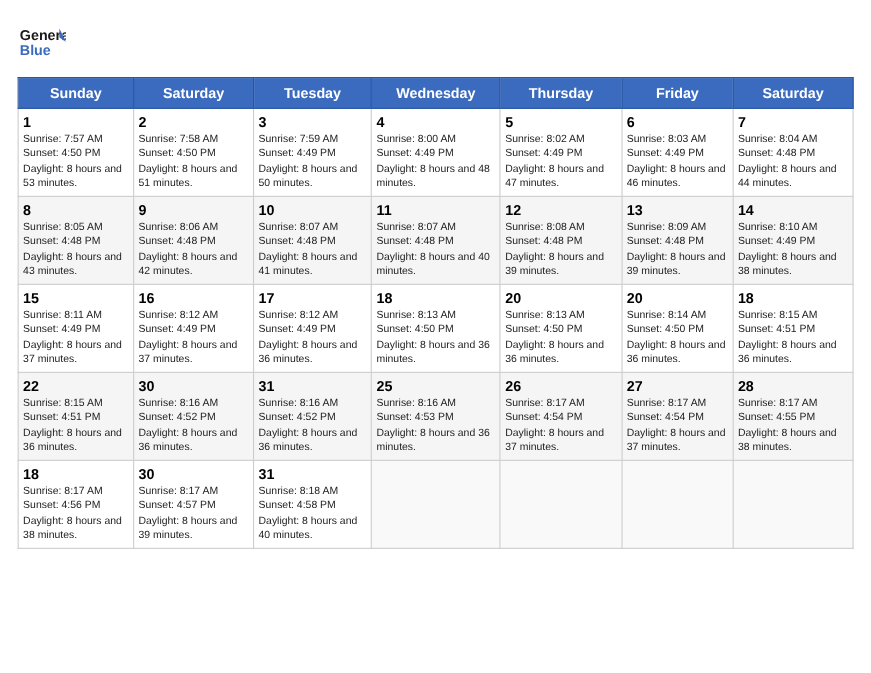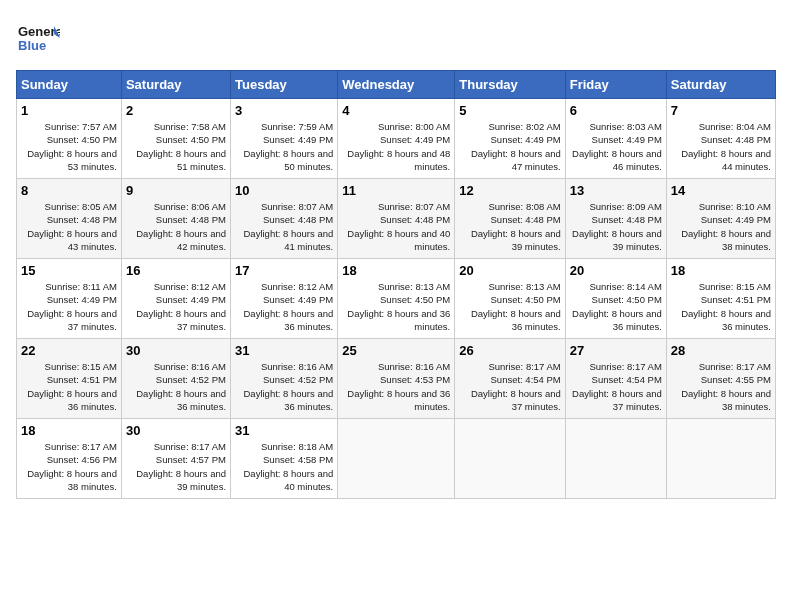--- a/index.html
+++ b/index.html
@@ -43,21 +43,21 @@
     }
     table {
       width: 100%;
       border-collapse: collapse;
       font-size: 10.5px;
     }
     thead tr th {
       background-color: #3a6bbf;
       color: #fff;
       padding: 6px 4px;
-      text-align: left;
+      text-align: center;
       font-size: 13px;
       font-weight: bold;
       border: 1px solid #2a55a0;
     }
     tbody tr td {
       border: 1px solid #ccc;
       vertical-align: top;
       padding: 4px;
       min-height: 70px;
       height: 80px;
@@ -69,21 +69,20 @@
     .day-num {
       font-size: 13px;
       font-weight: bold;
       display: block;
       margin-bottom: 2px;
     }
     .day-info {
       font-size: 9.5px;
       color: #222;
       line-height: 1.4;
-      text-align: right;
     }
     .empty-cell {
       background: #f9f9f9 !important;
     }
   </style>
 </head>
 <body>
 
 <div class="header">
   <div class="logo">

